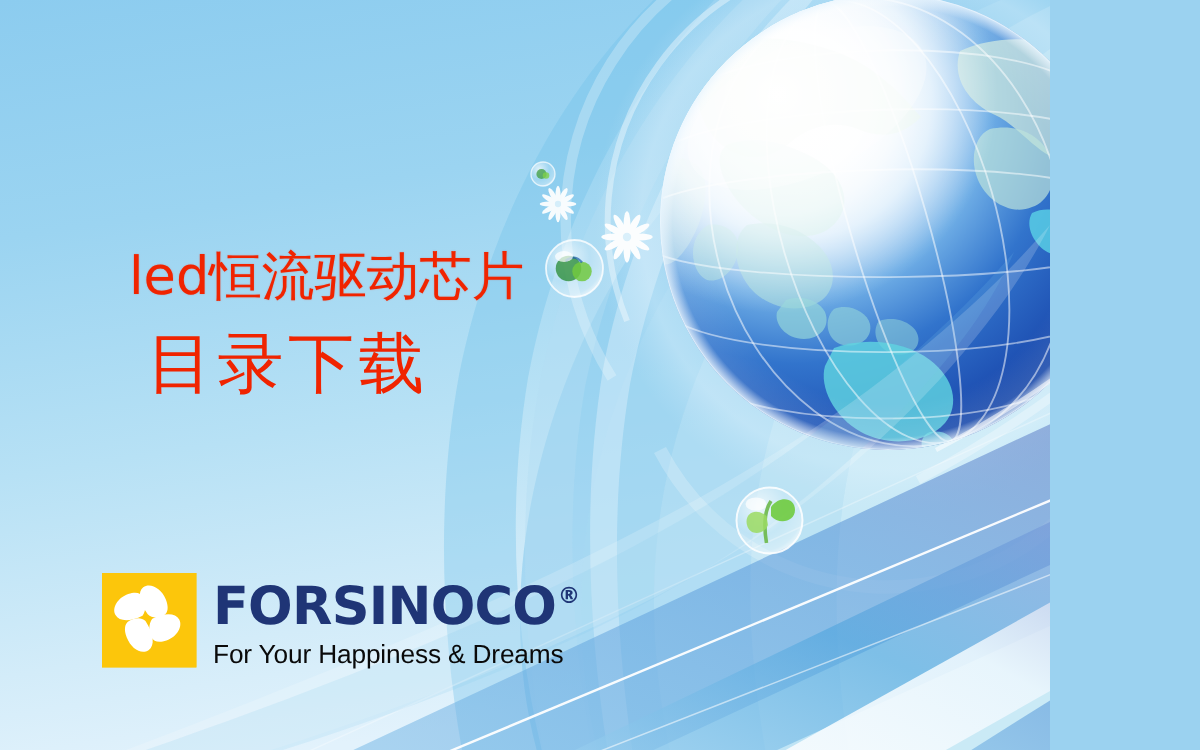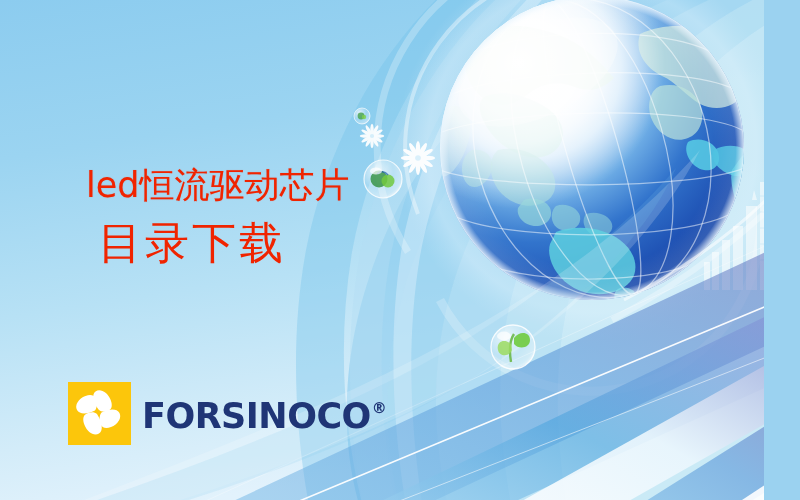--- a/index.html
+++ b/index.html
@@ -2,21 +2,21 @@
 <html><head>
 <meta charset="utf-8">
 <style>
   * { margin:0; padding:0; box-sizing:border-box; }
   html,body{
     width:800px; height:500px; overflow:hidden;
     font-family:"Liberation Sans", sans-serif;
     background:#9BD2F0;
   }
   #stage{
-    position:relative; width:764px; height:500px; overflow:hidden;
+    position:relative; width:700px; height:500px; overflow:hidden;
     background:linear-gradient(170deg,#8FCDEF 0%, #9BD4F1 28%, #B5E0F5 55%, #CDE9F8 78%, #DCF0FB 100%);
   }
   .layer{position:absolute; inset:0; pointer-events:none;}
   svg.layer{width:800px;height:500px;display:block;}
 
   
   #headline{
     position:absolute; left:86px; top:164px; width:420px;
     color:#F02400; line-height:1.22; z-index:40;
   }
@@ -27,21 +27,21 @@
   }
   #headline .ln2{
     font-family:"DejaVu Serif","Liberation Serif",serif;
     font-size:44px; margin-top:9px; margin-left:12px; letter-spacing:3px;
     white-space:nowrap;
   }
 
   
   #logo{
     position:absolute; left:68px; top:382px; z-index:40;
-    display:flex; align-items:center;
+    display:flex; align-items:flex-start;
   }
   #logo-mark{
     width:63px;height:63px;background:#FCC60B;
     display:block;flex:0 0 auto;
   }
   #logo-mark svg{display:block;width:63px;height:63px;}
   #logo-text{ margin-left:11px; padding-top:6px; }
   #logo-word{
     display:flex; align-items:flex-start;
     font-family:"DejaVu Sans","Liberation Sans",sans-serif;
@@ -423,16 +423,17 @@
           <path d="M27,28.5 C19,32.5 11.5,32.5 9,28 C6.4,23.2 10.5,16.5 17.5,14
                    C22.5,12.2 26,13.2 27.5,16 C29.5,19.8 29.5,25.2 27,28.5 Z"></path>
         </g>
       </svg>
     </div>
     <div id="logo-text">
       <div id="logo-word">
         <span>FORSINOCO</span>
         <span id="logo-reg">®</span>
       </div>
+      <div id="logo-tag">For Your Happiness &amp; Dreams</div>
     </div>
   </div>
 
 </div>
 
 </body></html>

